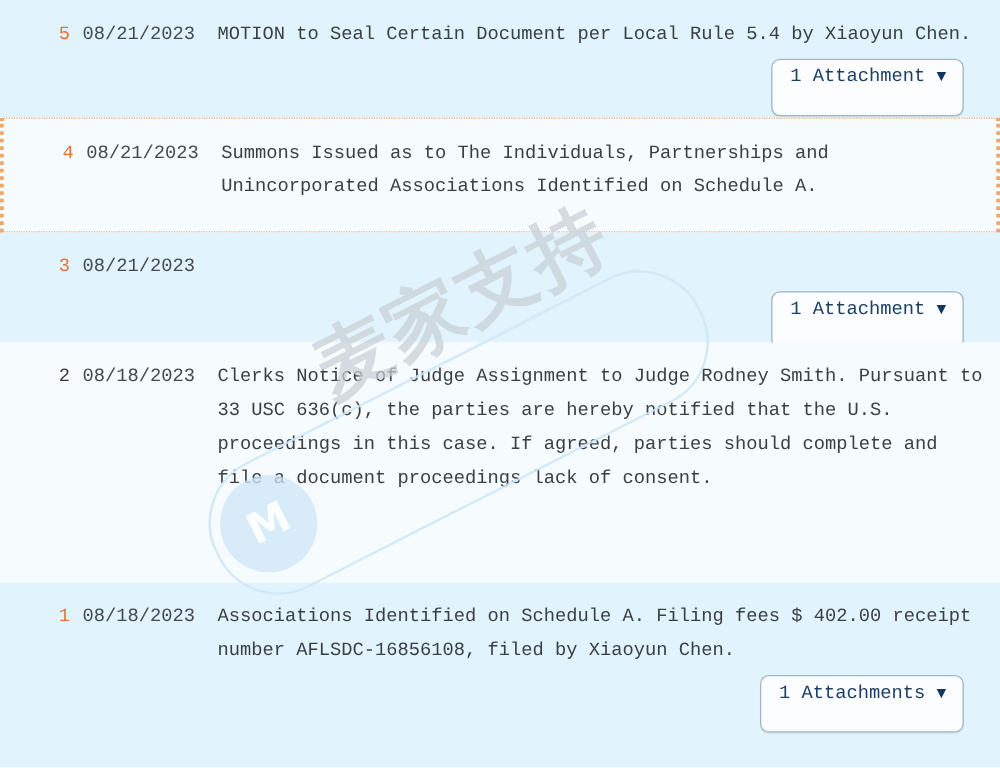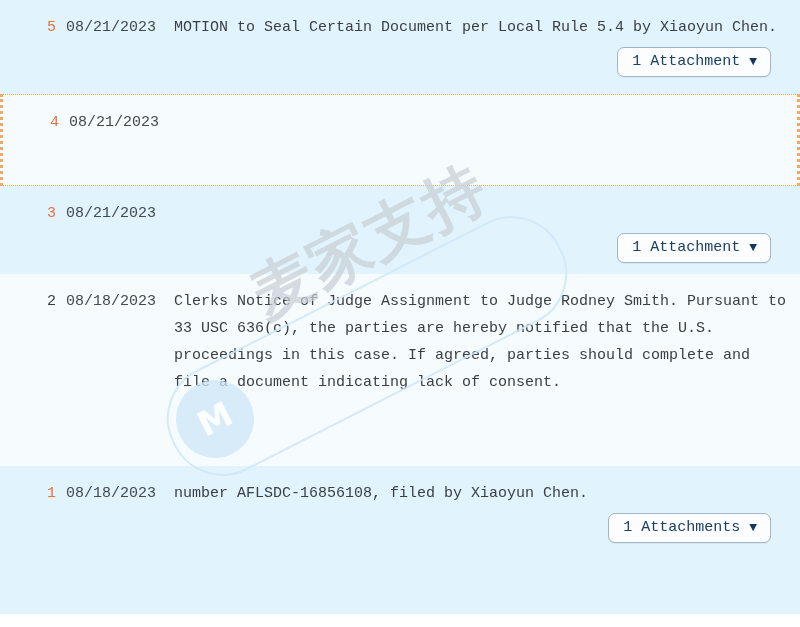--- a/index.html
+++ b/index.html
@@ -149,21 +149,21 @@
     justify-content: flex-end;
     padding: 6px 29px 12px 0;
   }
   .att-btn {
     display: inline-flex;
     align-items: center;
     gap: 9px;
     border: 1px solid #9fb6c4;
     border-radius: 7px;
     background: #fbfdfe;
-    padding: 5px 13px 6px 14px;
+    padding: 5px 13px 22px 14px;
     font-family: "Liberation Mono", "DejaVu Sans Mono", monospace;
     font-size: 15px;
     color: #1d3f63;
     cursor: pointer;
     box-shadow: 0 1px 1px rgba(0,0,0,.06);
   }
   .att-caret {
     font-size: 13px;
     line-height: 1;
     color: #12365c;
@@ -187,20 +187,24 @@
           <div class="att-btn">
             <span>1 Attachment</span>
             <span class="att-caret">▼</span>
           </div>
         </div>
       </div>
       <div class="row shade-b highlight" style="height: 92px;">
         <div class="row-main">
           <div class="col-num" style="color: rgb(232, 113, 60);">4</div>
           <div class="col-date">08/21/2023</div>
+          <div class="col-desc">
+            <span class="line">Summons Issued as to The Individuals, Partnerships and</span>
+            <span class="line">Unincorporated Associations Identified on Schedule A.</span>
+          </div>
         </div>
       </div>
       <div class="row shade-a" style="height: 88px;">
         <div class="row-main">
           <div class="col-num" style="color: rgb(232, 113, 60);">3</div>
           <div class="col-date">08/21/2023</div>
         </div>
         <div class="att-wrap">
           <div class="att-btn">
             <span>1 Attachment</span>
@@ -209,29 +213,30 @@
         </div>
       </div>
       <div class="row shade-b" style="height: 192px;">
         <div class="row-main">
           <div class="col-num" style="color: rgb(59, 59, 59);">2</div>
           <div class="col-date">08/18/2023</div>
           <div class="col-desc">
             <span class="line">Clerks Notice of Judge Assignment to Judge Rodney Smith. Pursuant to</span>
             <span class="line">33 USC 636(c), the parties are hereby notified that the U.S.</span>
             <span class="line">proceedings in this case. If agreed, parties should complete and</span>
-            <span class="line">file a document indicating lack of consent.</span>
+            <span class="line">file a document proceedings lack of consent.</span>
           </div>
         </div>
       </div>
       <div class="row shade-a" style="height: 148px;">
         <div class="row-main">
           <div class="col-num" style="color: rgb(232, 113, 60);">1</div>
           <div class="col-date">08/18/2023</div>
           <div class="col-desc">
+            <span class="line">Associations Identified on Schedule A. Filing fees $ 402.00 receipt</span>
             <span class="line">number AFLSDC-16856108, filed by Xiaoyun Chen.</span>
           </div>
         </div>
         <div class="att-wrap">
           <div class="att-btn">
             <span>1 Attachments</span>
             <span class="att-caret">▼</span>
           </div>
         </div>
       </div>

